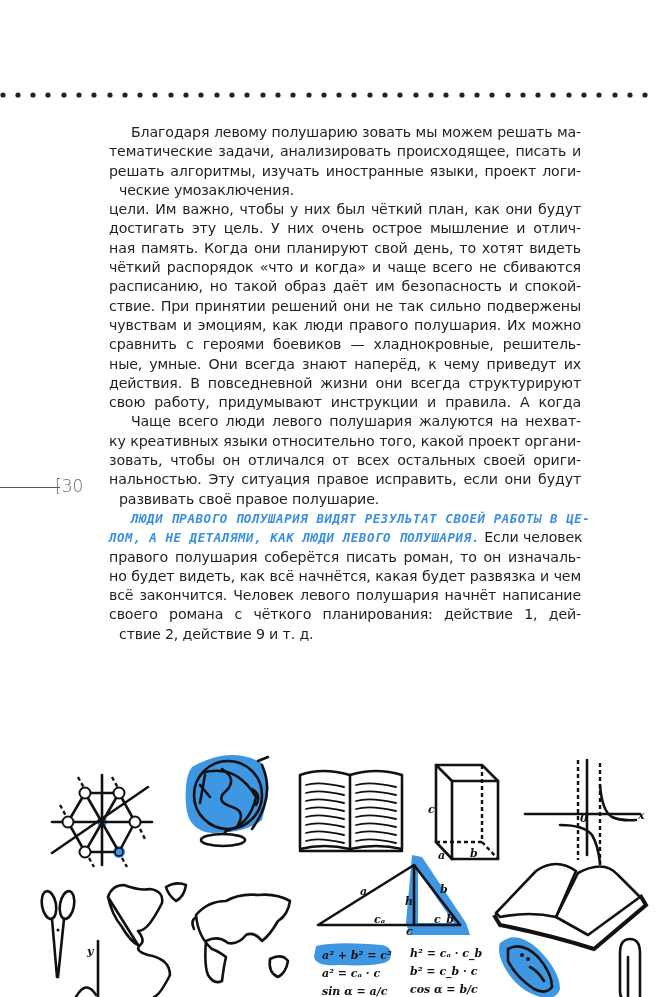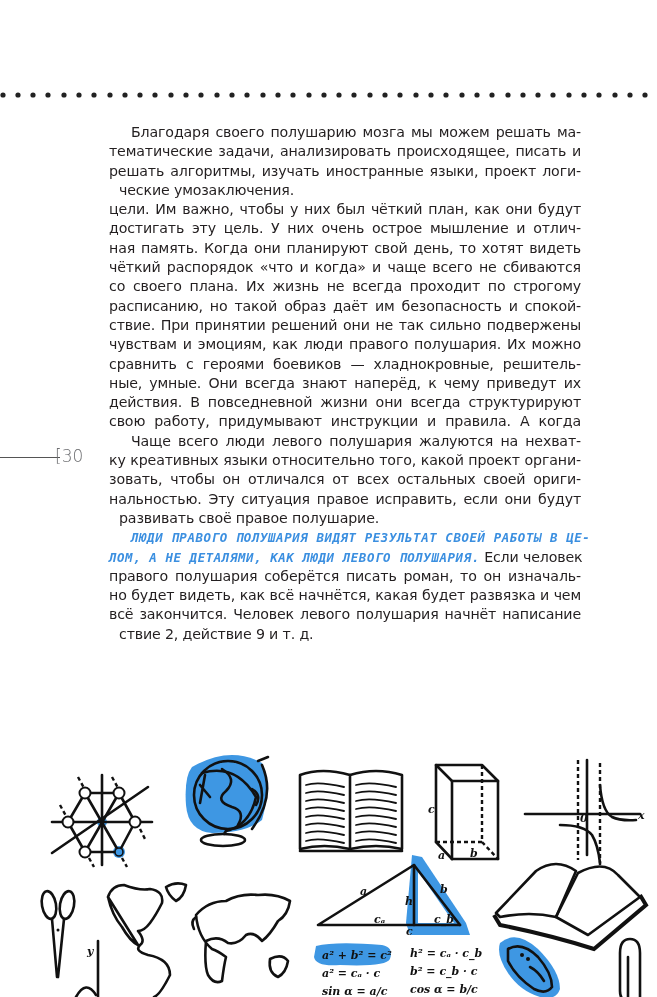--- a/index.html
+++ b/index.html
@@ -14,21 +14,21 @@
   }
   .para { margin: 0; text-align: justify; text-indent: 22px; }
   .line { display: block; text-align: justify; text-align-last: justify; white-space: nowrap; }
   .line.last { text-align-last: left; margin-left: 10px; }
   .hl {
     color: #3b8fe0; font-family: "DejaVu Sans Mono", monospace; font-size: 12.4px;
     letter-spacing: 0.6px; font-weight: bold; font-style: italic; transform: skewX(-4deg);
     display: inline;
   }
   .page-num {
-    position: absolute; left: 0; top: 446px; width: 90px; height: 24px;
+    position: absolute; left: 0; top: 476px; width: 90px; height: 24px;
   }
   .page-num .rule { position: absolute; left: 0; top: 11px; width: 60px; height: 1px; background: #555; }
   .page-num .label {
     position: absolute; left: 55px; top: 0; font-family: "DejaVu Sans", sans-serif; font-size: 17px;
     color: #6d6e71; font-weight: 300;
   }
   .illu { position: absolute; }
   svg .ink { stroke: #111; stroke-width: 2.6; fill: none; stroke-linecap: round; stroke-linejoin: round; }
   svg .thin { stroke: #111; stroke-width: 1.8; fill: none; stroke-linecap: round; }
   svg .dash { stroke: #111; stroke-width: 2.4; fill: none; stroke-dasharray: 4 3; }
@@ -86,31 +86,30 @@
   </g>
 </svg>
 
 <div class="page-num">
   <div class="rule"></div>
   <span class="label">[<span>30</span></span>
 </div>
 
 <div class="text-block">
   <p class="para">
-    <span class="line" style="text-indent:22px">Благодаря своего полушарию мозга мы можем решать ма-</span>
+    <span class="line" style="text-indent:22px">Благодаря левому полушарию зовать мы можем решать ма-</span>
     <span class="line" style="text-indent:0">тематические задачи, анализировать происходящее, писать и</span>
     <span class="line" style="text-indent:0">решать алгоритмы, изучать иностранные языки, проект логи-</span>
     <span class="line last" style="text-indent:0">ческие умозаключения.</span>
   </p>
   <p class="para">
     <span class="line" style="text-indent:0">цели. Им важно, чтобы у них был чёткий план, как они будут</span>
     <span class="line" style="text-indent:0">достигать эту цель. У них очень острое мышление и отлич-</span>
     <span class="line" style="text-indent:0">ная память. Когда они планируют свой день, то хотят видеть</span>
     <span class="line" style="text-indent:0">чёткий распорядок «что и когда» и чаще всего не сбиваются</span>
-    <span class="line" style="text-indent:0">со своего плана. Их жизнь не всегда проходит по строгому</span>
     <span class="line" style="text-indent:0">расписанию, но такой образ даёт им безопасность и спокой-</span>
     <span class="line" style="text-indent:0">ствие. При принятии решений они не так сильно подвержены</span>
     <span class="line" style="text-indent:0">чувствам и эмоциям, как люди правого полушария. Их можно</span>
     <span class="line" style="text-indent:0">сравнить с героями боевиков — хладнокровные, решитель-</span>
     <span class="line" style="text-indent:0">ные, умные. Они всегда знают наперёд, к чему приведут их</span>
     <span class="line" style="text-indent:0">действия. В повседневной жизни они всегда структурируют</span>
     <span class="line" style="text-indent:0">свою работу, придумывают инструкции и правила. А когда</span>
   </p>
   <p class="para">
     <span class="line" style="text-indent:22px">Чаще всего люди левого полушария жалуются на нехват-</span>
@@ -118,20 +117,21 @@
     <span class="line" style="text-indent:0">зовать, чтобы он отличался от всех остальных своей ориги-</span>
     <span class="line" style="text-indent:0">нальностью. Эту ситуация правое исправить, если они будут</span>
     <span class="line last" style="text-indent:0">развивать своё правое полушарие.</span>
   </p>
   <p class="para">
     <span class="line" style="text-indent:22px"><span class="hl">ЛЮДИ ПРАВОГО ПОЛУШАРИЯ ВИДЯТ РЕЗУЛЬТАТ СВОЕЙ РАБОТЫ В ЦЕ-</span></span>
     <span class="line" style="text-indent:0"><span class="hl">ЛОМ, А НЕ ДЕТАЛЯМИ, КАК ЛЮДИ ЛЕВОГО ПОЛУШАРИЯ.</span> <span>Если человек</span></span>
     <span class="line" style="text-indent:0">правого полушария соберётся писать роман, то он изначаль-</span>
     <span class="line" style="text-indent:0">но будет видеть, как всё начнётся, какая будет развязка и чем</span>
     <span class="line" style="text-indent:0">всё закончится. Человек левого полушария начнёт написание</span>
+    <span class="line" style="text-indent:0">своего романа с чёткого планирования: действие 1, дей-</span>
     <span class="line last" style="text-indent:0">ствие 2, действие 9 и т. д.</span>
   </p>
 </div>
 
 <svg class="illu" style="left:0;top:745px" width="657" height="252" viewBox="0 0 657 252">
 
   <g>
     <circle class="blue" cx="119" cy="107" r="6"></circle>
     <circle class="blue" cx="102" cy="77" r="5"></circle>
     <line class="ink" x1="52" y1="77" x2="152" y2="77"></line>

